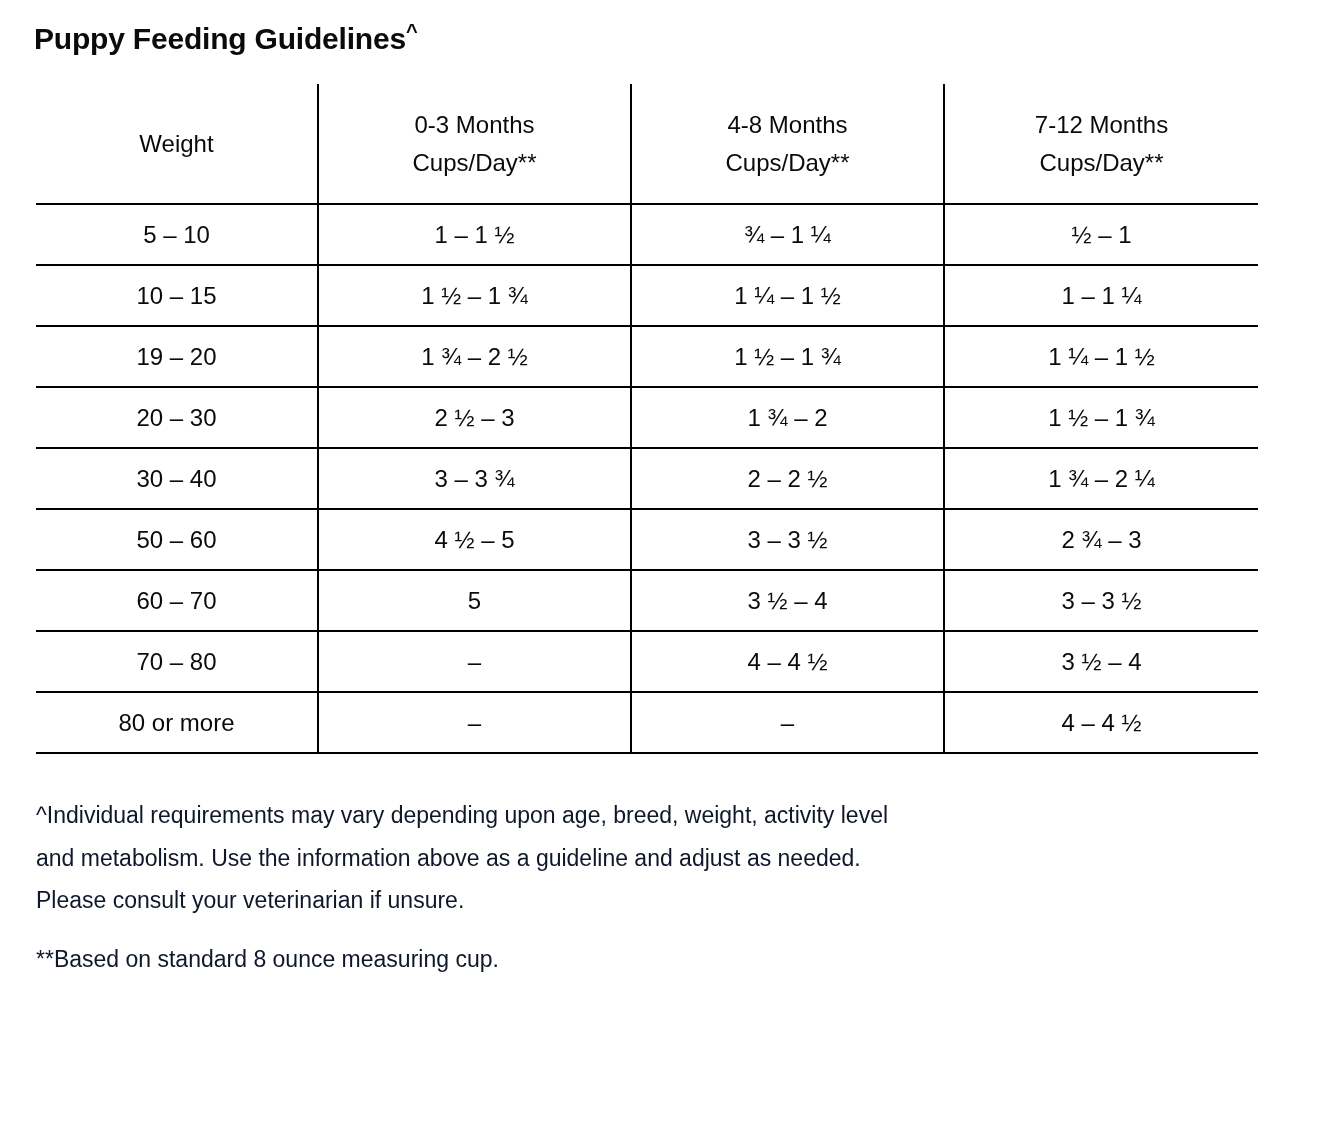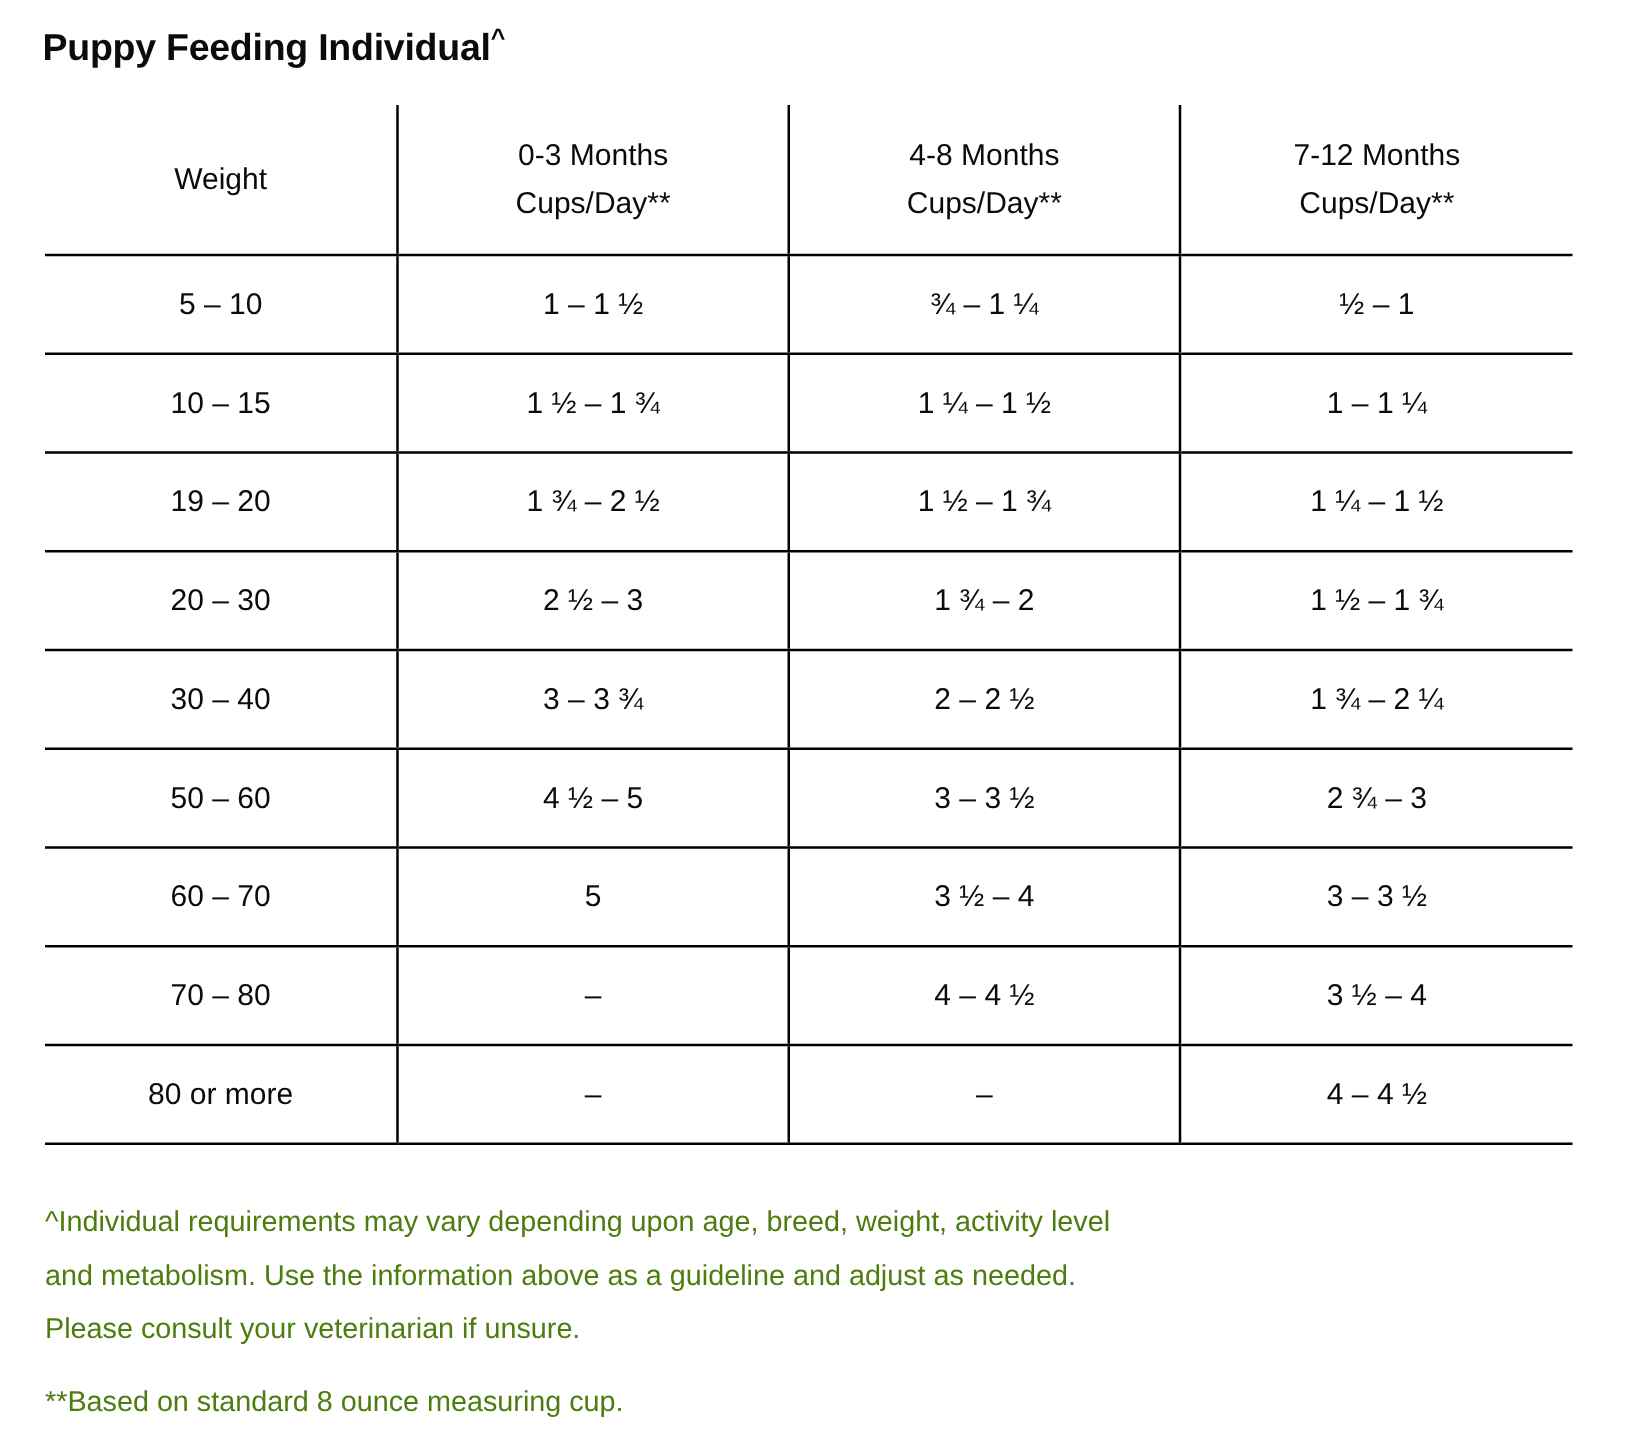--- a/index.html
+++ b/index.html
@@ -55,47 +55,47 @@
     height: 120px;
     vertical-align: middle;
     border-bottom: 2px solid #000;
   }
   thead th.h0 { border-bottom: 2px solid #000; }
   thead th.hd { border-left: 2px solid #000; }
   thead th .l1 { display: block; }
   thead th .l2 { display: block; }
 
   tbody td {
-    height: 79px;
+    height: 61px;
     vertical-align: middle;
     border-bottom: 2px solid #000;
   }
   tbody tr:last-child td { border-bottom: 2px solid #000; }
   tbody td.dcol { border-left: 2px solid #000; margin-left: 44px; }
 
   .notes {
     margin: 40px 0 0 36px;
     width: 1240px;
   }
   .notes p {
     font-size: 23px;
     line-height: 1.85;
     margin: 0;
-    color: #4d7c0f;
+    color: #0f172a;
   }
   .notes p.second { margin-top: 0; }
   .notes p.third { margin-top: 0; }
   .notes p.fourth { margin-top: 16px; }
 </style>
 </head>
 <body>
 
 <div class="page">
 
-  <h1 class="title"><span>Puppy Feeding Individual</span><sup>^</sup></h1>
+  <h1 class="title"><span>Puppy Feeding Guidelines</span><sup>^</sup></h1>
 
   <table class="feeding">
     <colgroup>
       <col class="c0">
         <col class="c1">
         <col class="c2">
         <col class="c3">
     </colgroup>
     <thead>
       <tr>

